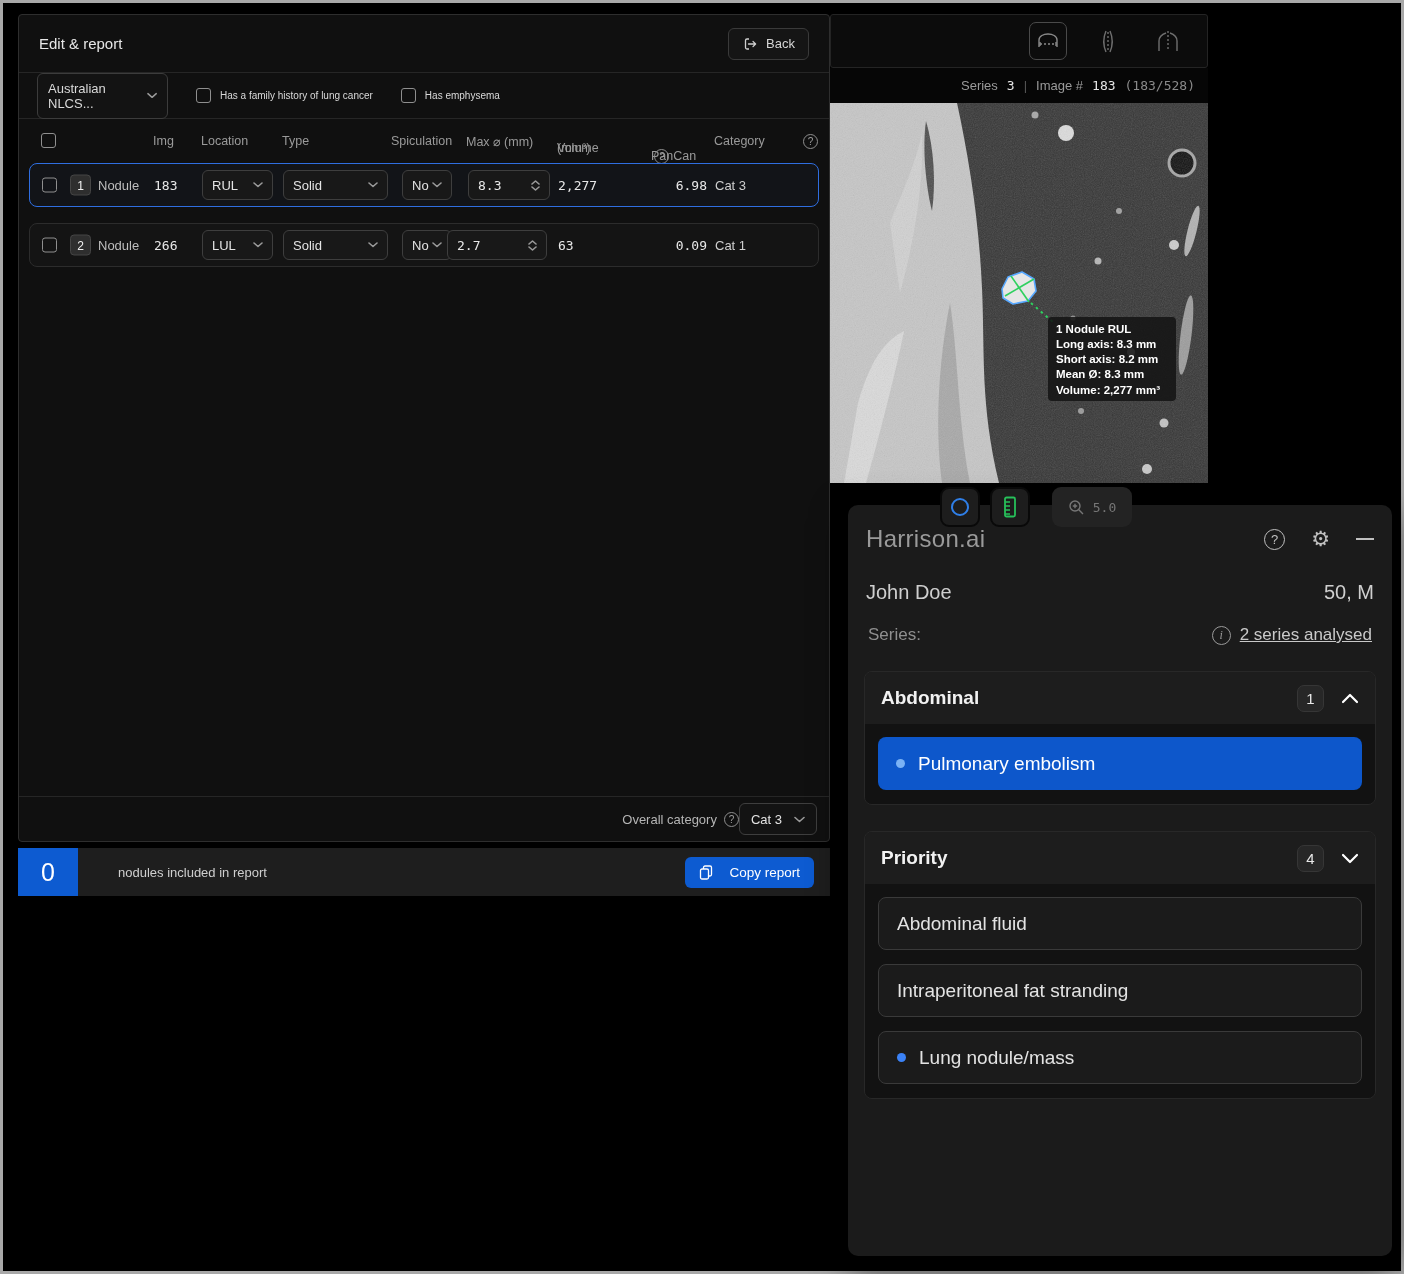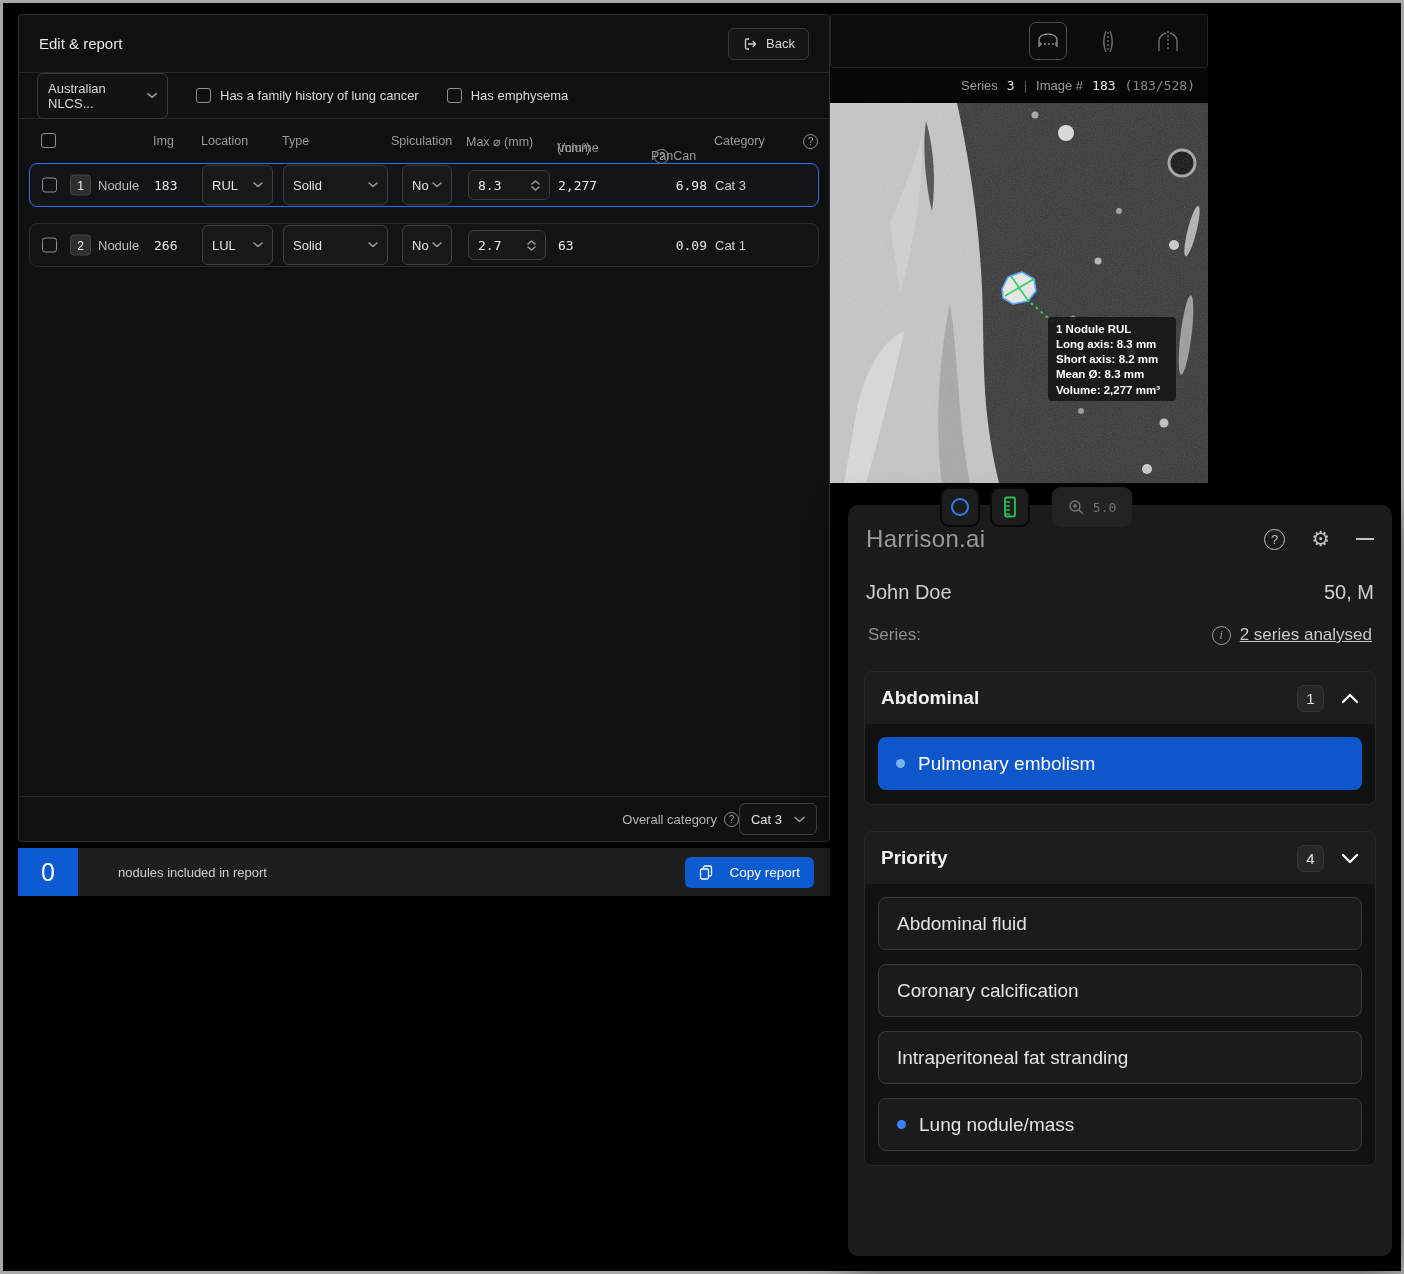--- a/index.html
+++ b/index.html
@@ -17,40 +17,40 @@
     justify-content:space-between; padding:0 20px; border-bottom:1px solid #262626; }
   .panel-title { font-size:15px; color:#e6e6e6; }
   .back-btn { display:flex; align-items:center; gap:8px; background:#151515;
     border:1px solid #3a3a3a; border-radius:6px; padding:7px 13px; color:#d5d5d5;
     font-size:13px; cursor:pointer; }
   .filter-row { height:46px; flex:0 0 46px; display:flex; align-items:center; gap:28px;
     padding:0 18px; border-bottom:1px solid #262626; }
   .proto-dd { width:131px; display:flex; align-items:center; justify-content:space-between;
     background:#131313; border:1px solid #3c3c3c; border-radius:6px; padding:7px 10px;
     color:#d9d9d9; font-size:13px; cursor:pointer; }
-  .cb-item { display:flex; align-items:center; gap:9px; color:#d9d9d9; font-size:13px; }
+  .cb-item { display:flex; align-items:center; gap:9px; color:#d9d9d9; font-size:10px; }
   .cb { width:15px; height:15px; border:1.5px solid #8f8f8f; border-radius:3px; }
 
   .thead { position:relative; height:44px; flex:0 0 44px; color:#9a9a9a; font-size:12.5px; }
   .thead span { position:absolute; top:15px; }
   .thead .two-line { top:7px; line-height:14px; }
   .qcircle { display:inline-flex; width:15px; height:15px; border:1.2px solid #8f8f8f;
     border-radius:50%; align-items:center; justify-content:center; font-size:10px;
     color:#9f9f9f; vertical-align:-2px; }
   .rows { position:relative; }
   .nrow { position:relative; height:44px; margin:0 10px 16px; border-radius:8px;
     background:#141414; border:1px solid #2c2c2c; }
   .nrow.selected { border:1.5px solid #2f6ee0; background:#121418; }
   .nrow > * { position:absolute; top:50%; transform:translateY(-50%); }
   .idx-badge { left:40px; width:21px; height:21px; background:#2e2e2e; border:1px solid #454545;
     border-radius:4px; color:#f0f0f0; font-size:12px; display:flex; align-items:center;
     justify-content:center; }
   .nod-label { left:68px; color:#bdbdbd; font-size:13px; }
   .img-val { left:124px; color:#e8e8e8; font-size:13px; }
-  .dd { display:flex; align-items:center; justify-content:space-between; height:40px;
+  .dd { display:flex; align-items:center; justify-content:space-between; height:30px;
     background:#181818; border:1px solid #3e3e3e; border-radius:6px; padding:0 9px;
     color:#e3e3e3; font-size:13px; cursor:pointer; }
   .stepper { display:flex; align-items:center; justify-content:space-between; height:30px;
     background:#181818; border:1px solid #3e3e3e; border-radius:6px; padding:0 9px;
     color:#e8e8e8; font-size:13px; cursor:pointer; }
   .stepchev { display:flex; flex-direction:column; gap:1px; }
   .vol-val { left:528px; color:#e8e8e8; font-size:13px; }
   .pan-val { left:620px; width:57px; text-align:right; color:#e8e8e8; font-size:13px; }
   .cat-val { left:685px; color:#cfcfcf; font-size:13px; }
   .chev { stroke:#9a9a9a; stroke-width:1.6; fill:none; stroke-linecap:round; stroke-linejoin:round; }
@@ -249,21 +249,21 @@
           <svg width="10" height="6" viewBox="0 0 10 6">
               <polyline class="chev" points="1,1 5,4.5 9,1"></polyline>
             </svg>
         </div>
         <div class="dd" style="left:372px; width:50px">
           <span>No</span>
           <svg width="10" height="6" viewBox="0 0 10 6">
               <polyline class="chev" points="1,1 5,4.5 9,1"></polyline>
             </svg>
         </div>
-        <div class="stepper mono" style="left:438px; width:78px">
+        <div class="stepper mono" style="left:417px; width:100px">
           <span>2.7</span>
           <span class="stepchev">
             <svg width="9" height="5" viewBox="0 0 9 5">
                 <polyline class="chev" points="1,4 4.5,1 8,4"></polyline>
               </svg>
             <svg width="9" height="5" viewBox="0 0 9 5">
                 <polyline class="chev" points="1,1 4.5,4 8,1"></polyline>
               </svg>
           </span>
         </div>
@@ -454,23 +454,20 @@
           <svg width="18" height="11" viewBox="0 0 18 11">
             <polyline points="2,2 9,9 16,2" fill="none" stroke="#fff" stroke-width="2.2" stroke-linecap="round" stroke-linejoin="round"></polyline>
           </svg>
         </span>
       </div>
       <div class="section-list">
         <div class="finding plain">
           <span>Abdominal fluid</span>
         </div>
         <div class="finding plain">
-          <span>Coronary calcification</span>
-        </div>
-        <div class="finding plain">
           <span>Intraperitoneal fat stranding</span>
         </div>
         <div class="finding plain">
           <span class="dot blue"></span>
           <span>Lung nodule/mass</span>
         </div>
       </div>
     </div>
   </div>
 

